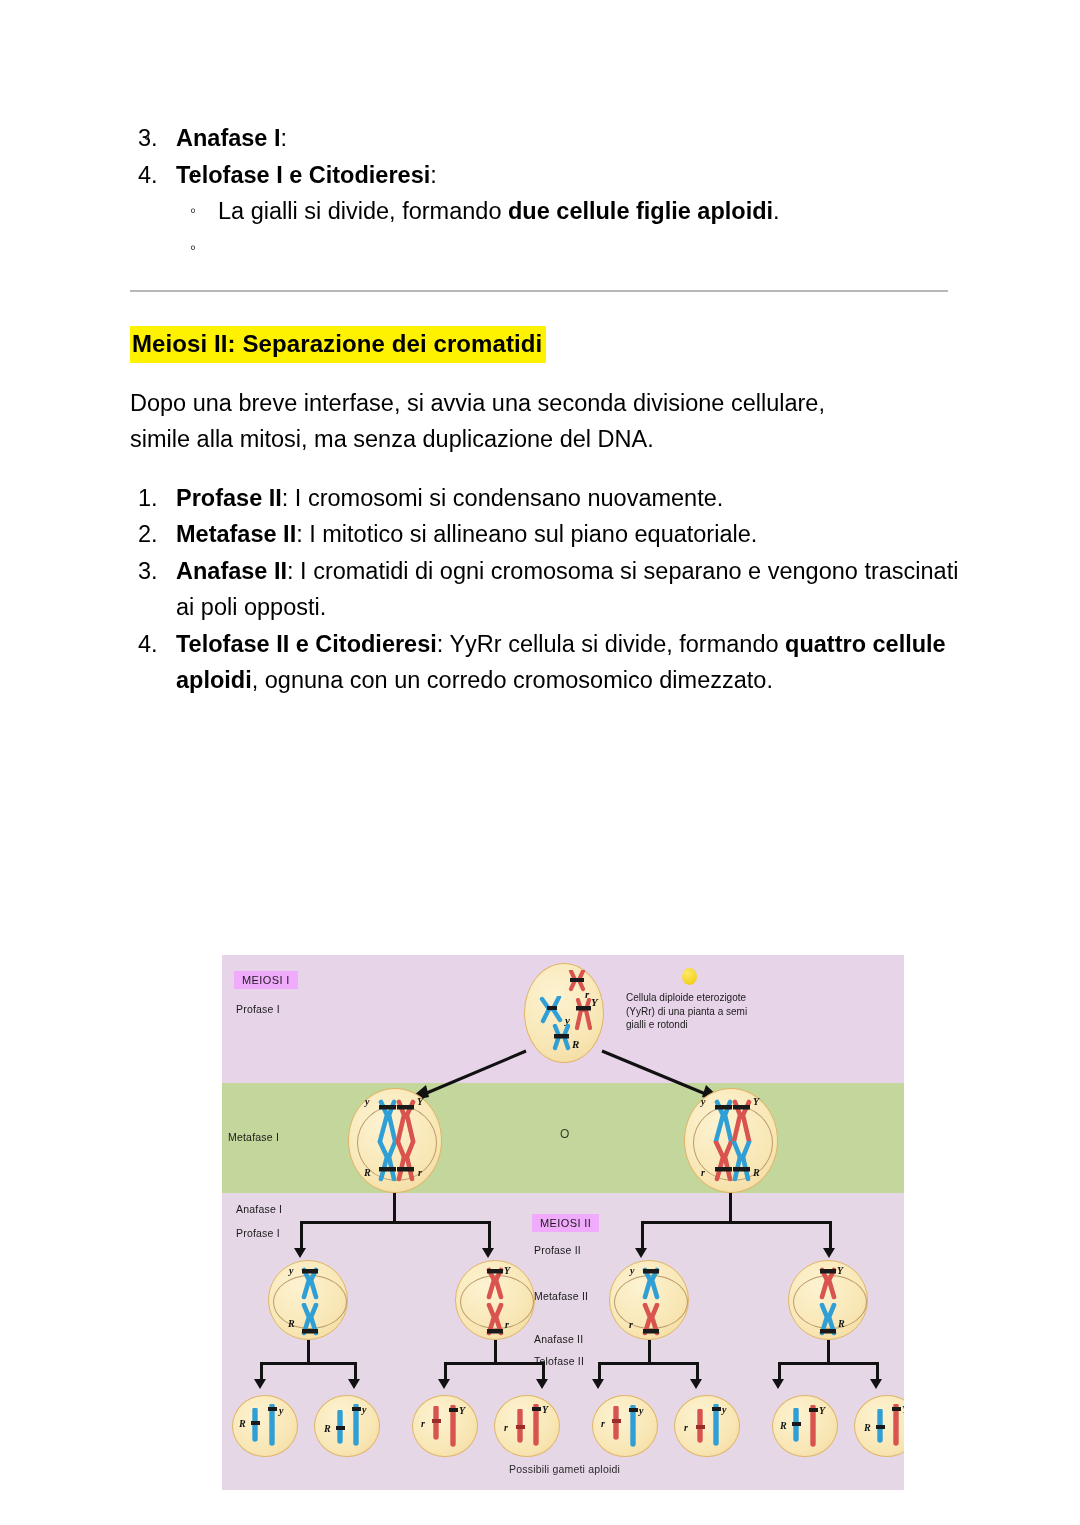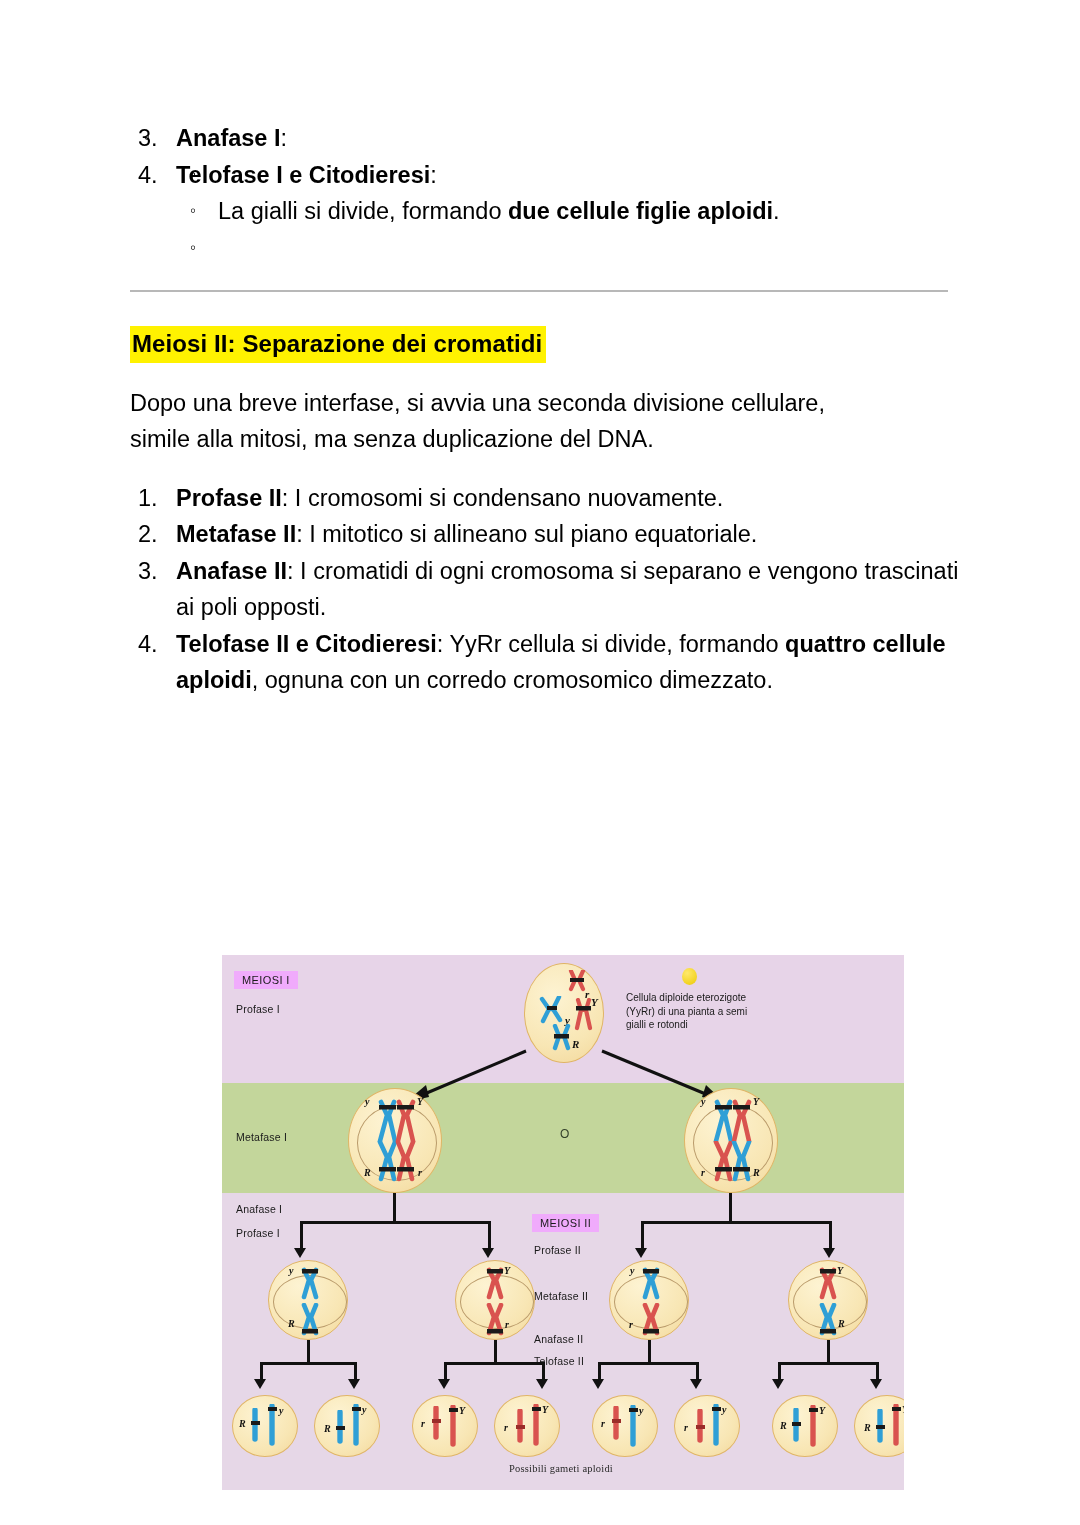--- a/index.html
+++ b/index.html
@@ -135,21 +135,20 @@
     font-size: 10px;
     line-height: 13.5px;
     color: #1a1a1a;
     white-space: pre-line;
   }
   .fig-bottom-caption {
     position: absolute;
     font-size: 10.5px;
     color: #2a2a2a;
     letter-spacing: 0.2px;
-    font-family: Liberation Serif, serif;
   }
   .or-mark {
     position: absolute;
     font-size: 12px;
     color: #33402a;
   }
   .yellow-dot {
     position: absolute;
     width: 15px; height: 17px;
     border-radius: 50%;
@@ -272,21 +271,21 @@
   </div>
 
   <div class="figure">
 
     <div class="band pink" style="top:0px;   height:128px;"></div>
     <div class="band green" style="top:128px; height:110px;"></div>
     <div class="band pink2" style="top:238px; height:297px;"></div>
 
     <div class="stage-tag" style="left:12px; top:16px;">MEIOSI I</div>
     <div class="stage-label" style="left:14px; top:48px;">Profase I</div>
-    <div class="stage-label" style="left:14px; top:176px;">Metafase I</div>
+    <div class="stage-label" style="left:6px; top:176px;">Metafase I</div>
     <div class="stage-label" style="left:14px; top:248px;">Anafase I</div>
     <div class="stage-label" style="left:14px; top:272px;">Profase I</div>
 
     <div class="stage-tag" style="left:310px; top:259px;">MEIOSI II</div>
     <div class="stage-label" style="left:312px; top:289px;">Profase II</div>
     <div class="stage-label" style="left:312px; top:335px;">Metafase II</div>
     <div class="stage-label" style="left:312px; top:378px;">Anafase II</div>
     <div class="stage-label" style="left:312px; top:400px;">Telofase II</div>
 
     <div class="yellow-dot" style="left:460px; top:13px;"></div>

